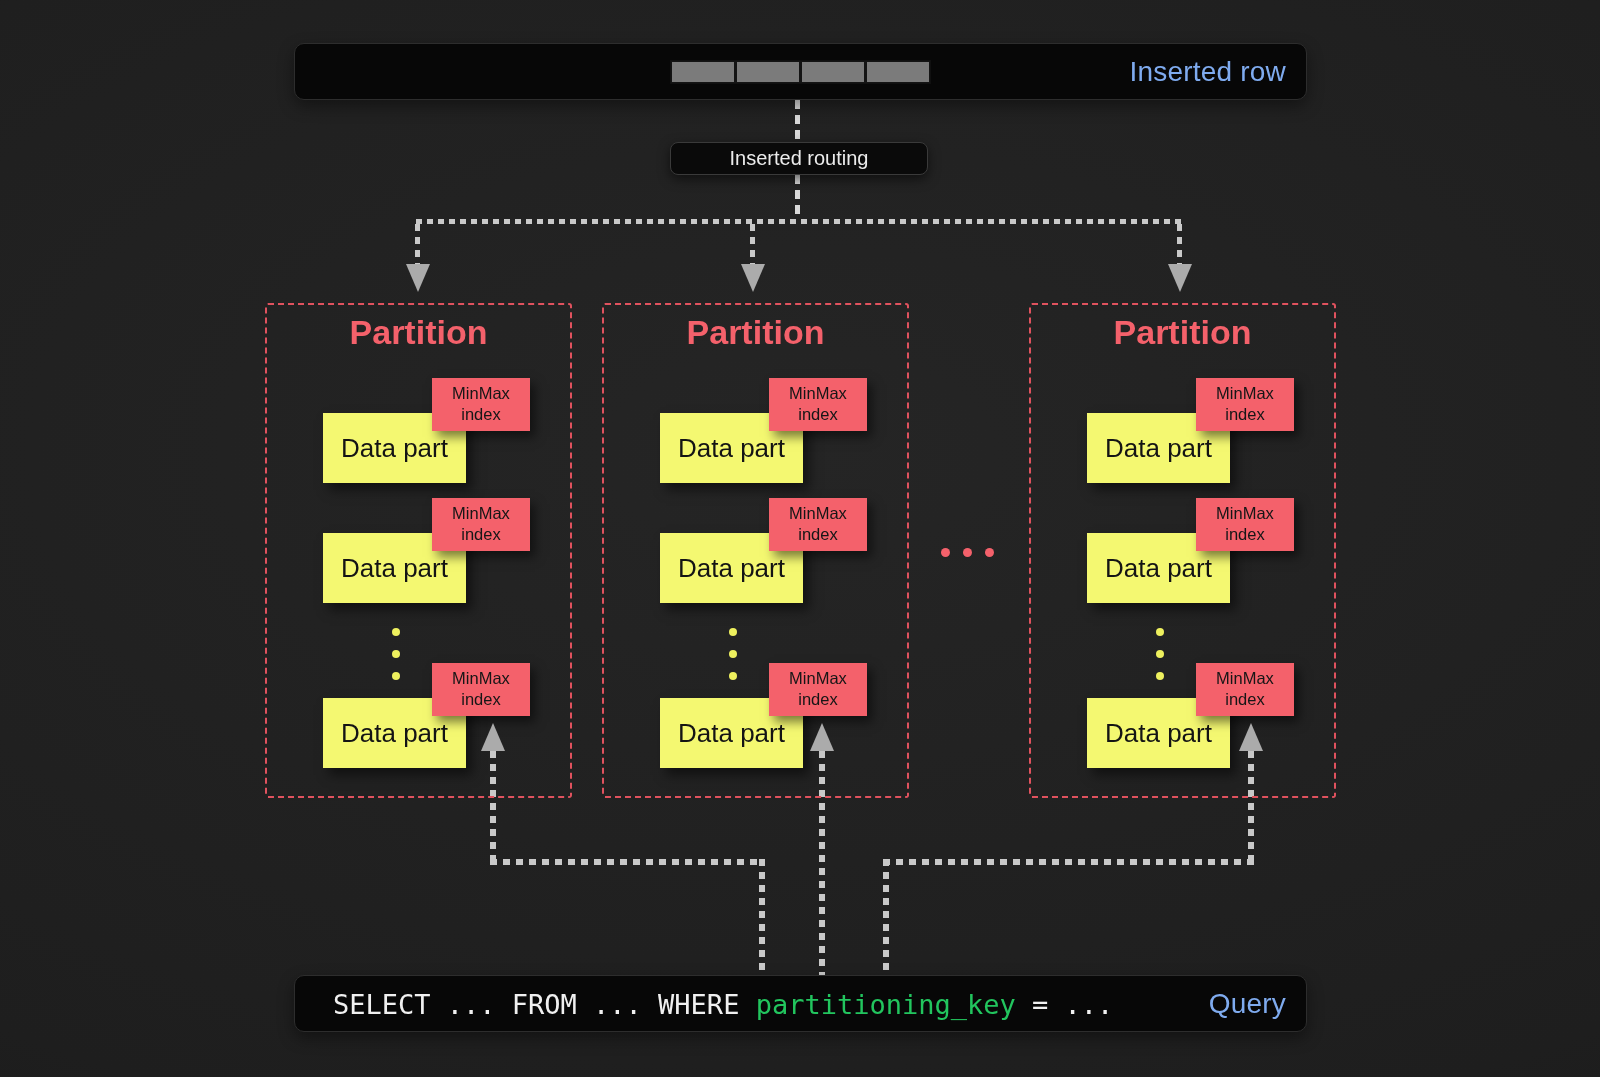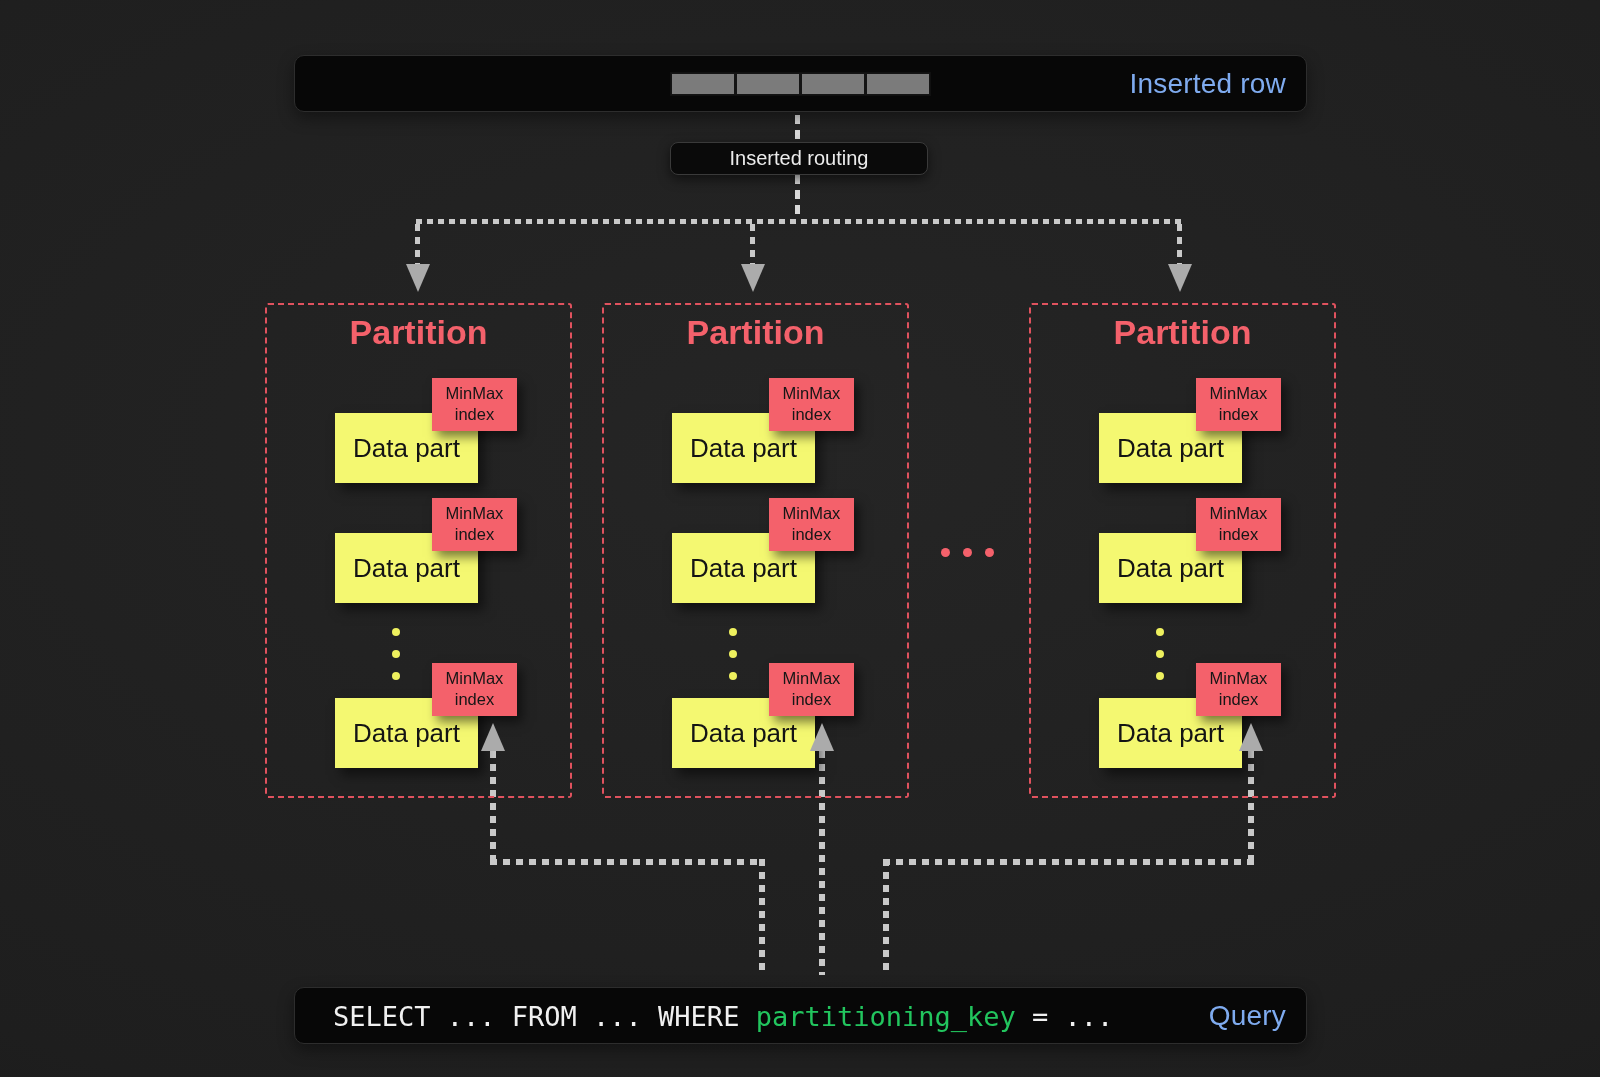--- a/index.html
+++ b/index.html
@@ -5,21 +5,21 @@
   html,body { margin:0; padding:0; background:#181818; }
   .stage {
     position:relative; width:1600px; height:1077px; overflow:hidden;
     background: radial-gradient(ellipse 120% 95% at 50% 42%, #252525 0%, #1e1e1e 70%, #181818 100%);
     font-family:"Liberation Sans", sans-serif;
   }
   
   .bar {
     position:absolute; left:294px; width:1013px; height:57px;
     background:#070707; border:1px solid #2d2d2d; border-radius:10px;
-    box-shadow:0 6px 16px rgba(0,0,0,.4); box-sizing:border-box; z-index:4;margin-top:12px;
+    box-shadow:0 6px 16px rgba(0,0,0,.4); box-sizing:border-box; z-index:4;
   }
   #top-bar { top:43px; }
   #query-bar { top:975px; }
   .bar-label {
     position:absolute; right:20px; top:50%; transform:translateY(-50%);
     font-size:28px; color:#7fabef; letter-spacing:.2px;
   }
   .segments {
     position:absolute; left:375px; top:16px; width:261px; height:24px;
     background:#141414; border:1px solid #101010; display:flex; gap:3px; padding:1px;
@@ -41,27 +41,27 @@
   #pruning-pill { left:693px; top:895px; width:259px; height:38px; font-size:21px; }
   
   .partition {
     position:absolute; top:303px; width:307px; height:495px;
     border:2px dashed #e0525e; border-radius:3px; box-sizing:border-box; z-index:2;
   }
   #p1 { left:265px; } #p2 { left:602px; } #p3 { left:1029px; }
   .ptitle { position:absolute; top:8px; left:0; width:100%; text-align:center;
     font-size:34px; color:#f4616b;font-weight:bold; }
   .dp {
-    position:absolute; left:68px; width:143px; height:70px; background:#f4f871;
+    position:absolute; left:56px; width:143px; height:70px; background:#f4f871;
     color:#141414; font-size:26px; display:flex; align-items:center; justify-content:center;
     box-shadow:6px 7px 11px rgba(0,0,0,.5); z-index:2;
   }
   .dp1 { top:108px; } .dp2 { top:228px; } .dp3 { top:393px; }
   .mm {
-    position:absolute; left:165px; width:85px; height:53px; background:#f4616b;
+    position:absolute; left:165px; width:98px; height:53px; background:#f4616b;
     color:#161616; font-size:16.5px; line-height:1.25; text-align:center;
     padding-top:5px; box-sizing:border-box; box-shadow:5px 6px 10px rgba(0,0,0,.5); z-index:3;
   }
   .mm1 { top:73px; } .mm2 { top:193px; } .mm3 { top:358px; }
   .vell { position:absolute; left:125px; top:323px; display:flex; flex-direction:column; gap:14px; }
   .ydot { width:8px; height:8px; border-radius:50%; background:#eef05e; }
   .hell { position:absolute; left:941px; top:548px; display:flex; gap:13px; z-index:1; }
   .rdot { width:9px; height:9px; border-radius:50%; background:#f4616b; }
   
   .line { position:absolute; z-index:1; }

